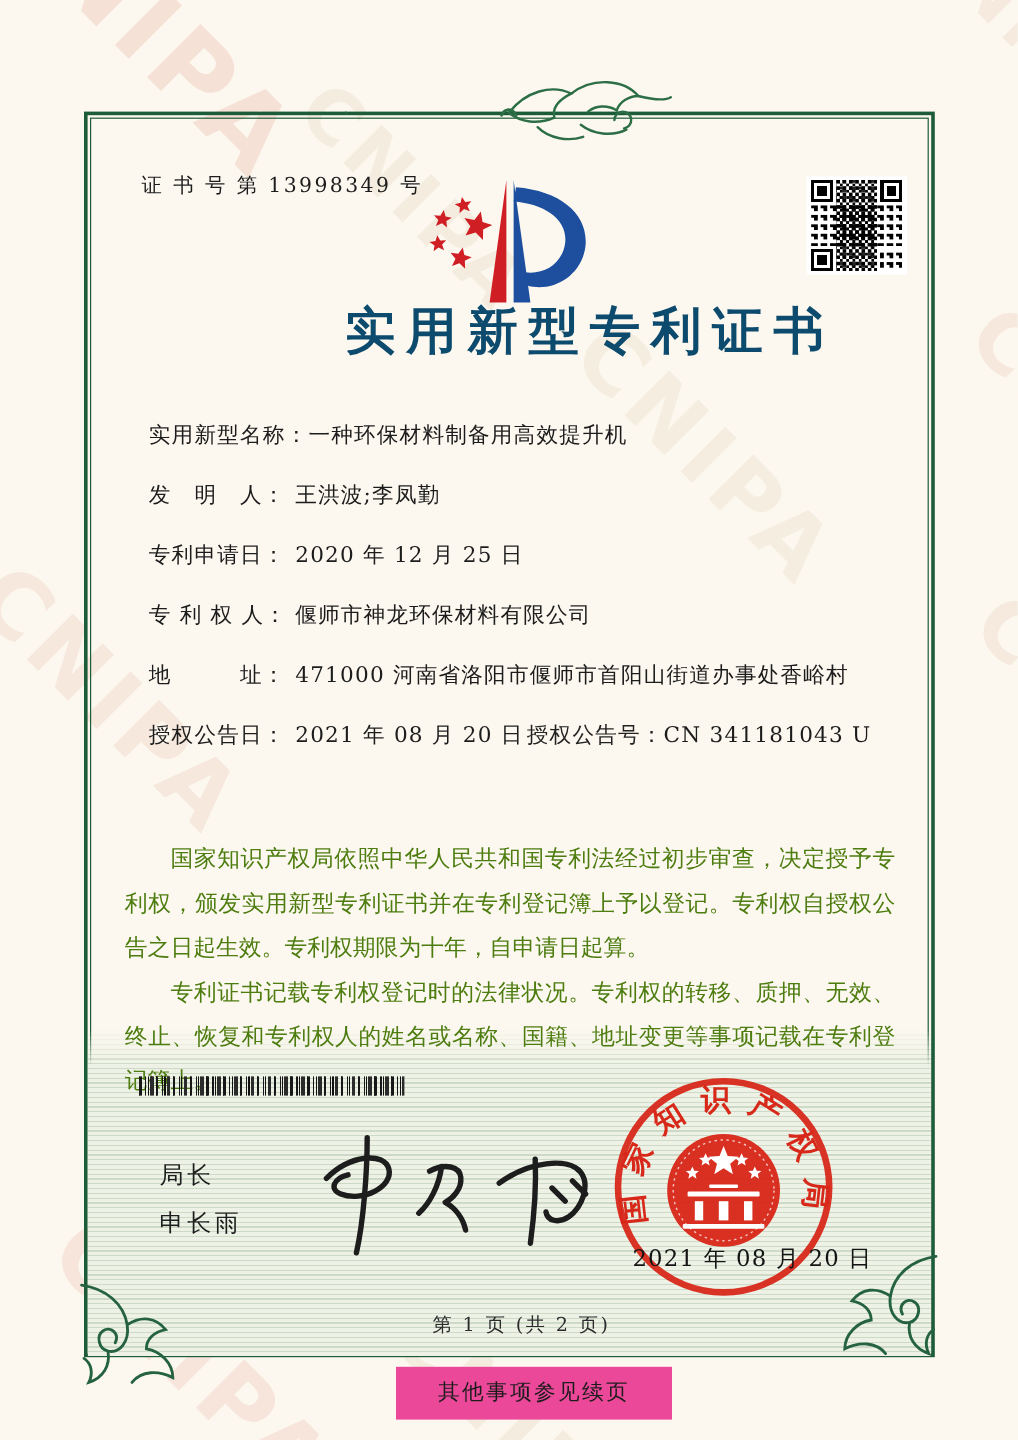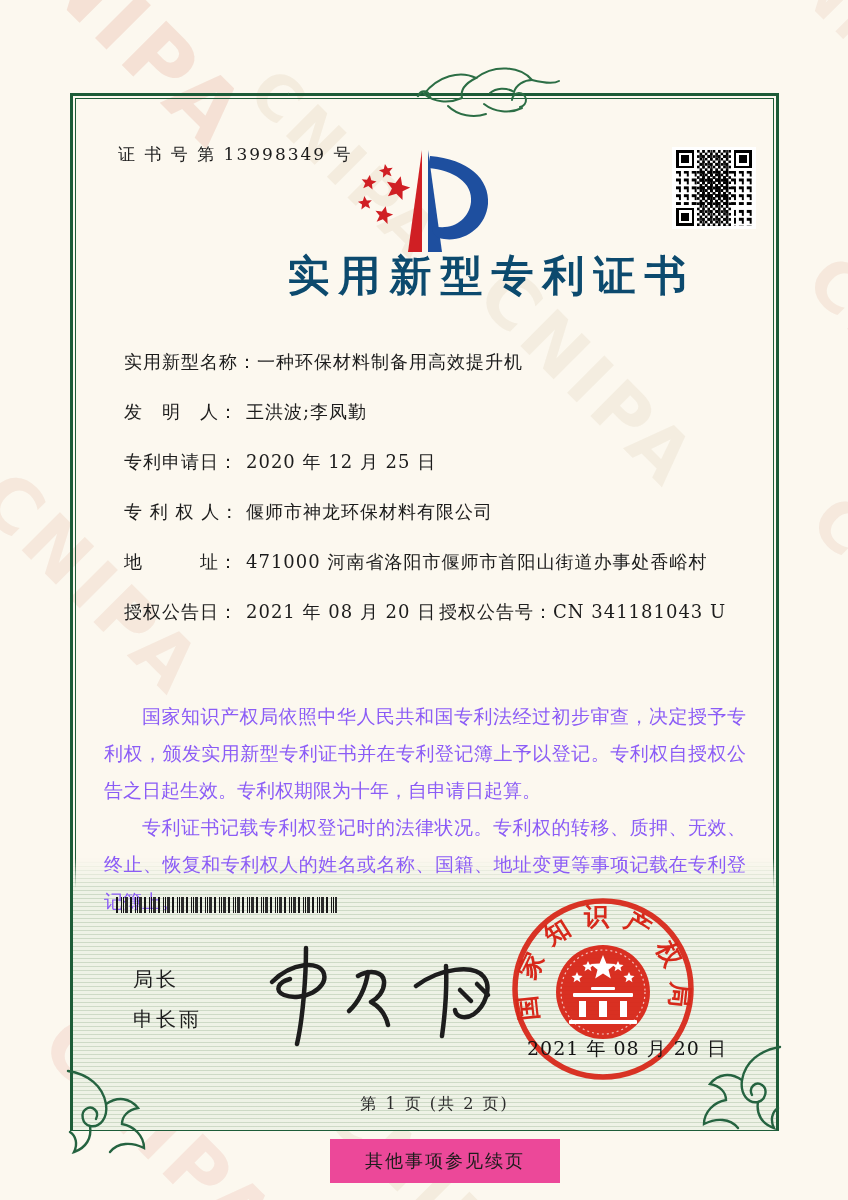--- a/index.html
+++ b/index.html
@@ -49,21 +49,21 @@
   
   .fields { position:absolute; left:124px; top:350px; width:640px; z-index:3; }
   .frow { height:50px; font-size:18px; letter-spacing:1px; white-space:nowrap; }
   .flabel { display:inline-block; min-width:122px; color:#1c1c1c; }
   .fvalue { color:#1c1c1c; }
   .frow.double { display:flex; }
   .frow.double .cell1 { flex:0 0 315px; }
   
   .bodytext {
     position:absolute; left:104px; top:698px; width:642px;
-    font-size:19px; line-height:37px; color:#8b5cf6;
+    font-size:19px; line-height:37px; color:#4d7c0f;
     text-align:justify; z-index:3;
   }
   .bodytext p { text-indent:2em; }
   
   .band {
     position:absolute; left:73px; top:858px; width:703px; height:272px; z-index:2;
     background-color:#eef2e6;
     background-image:repeating-linear-gradient(180deg,
       rgba(130,162,124,.30) 0px, rgba(130,162,124,.30) 1px,
       rgba(238,242,230,.95) 1px, rgba(238,242,230,.95) 4px);

